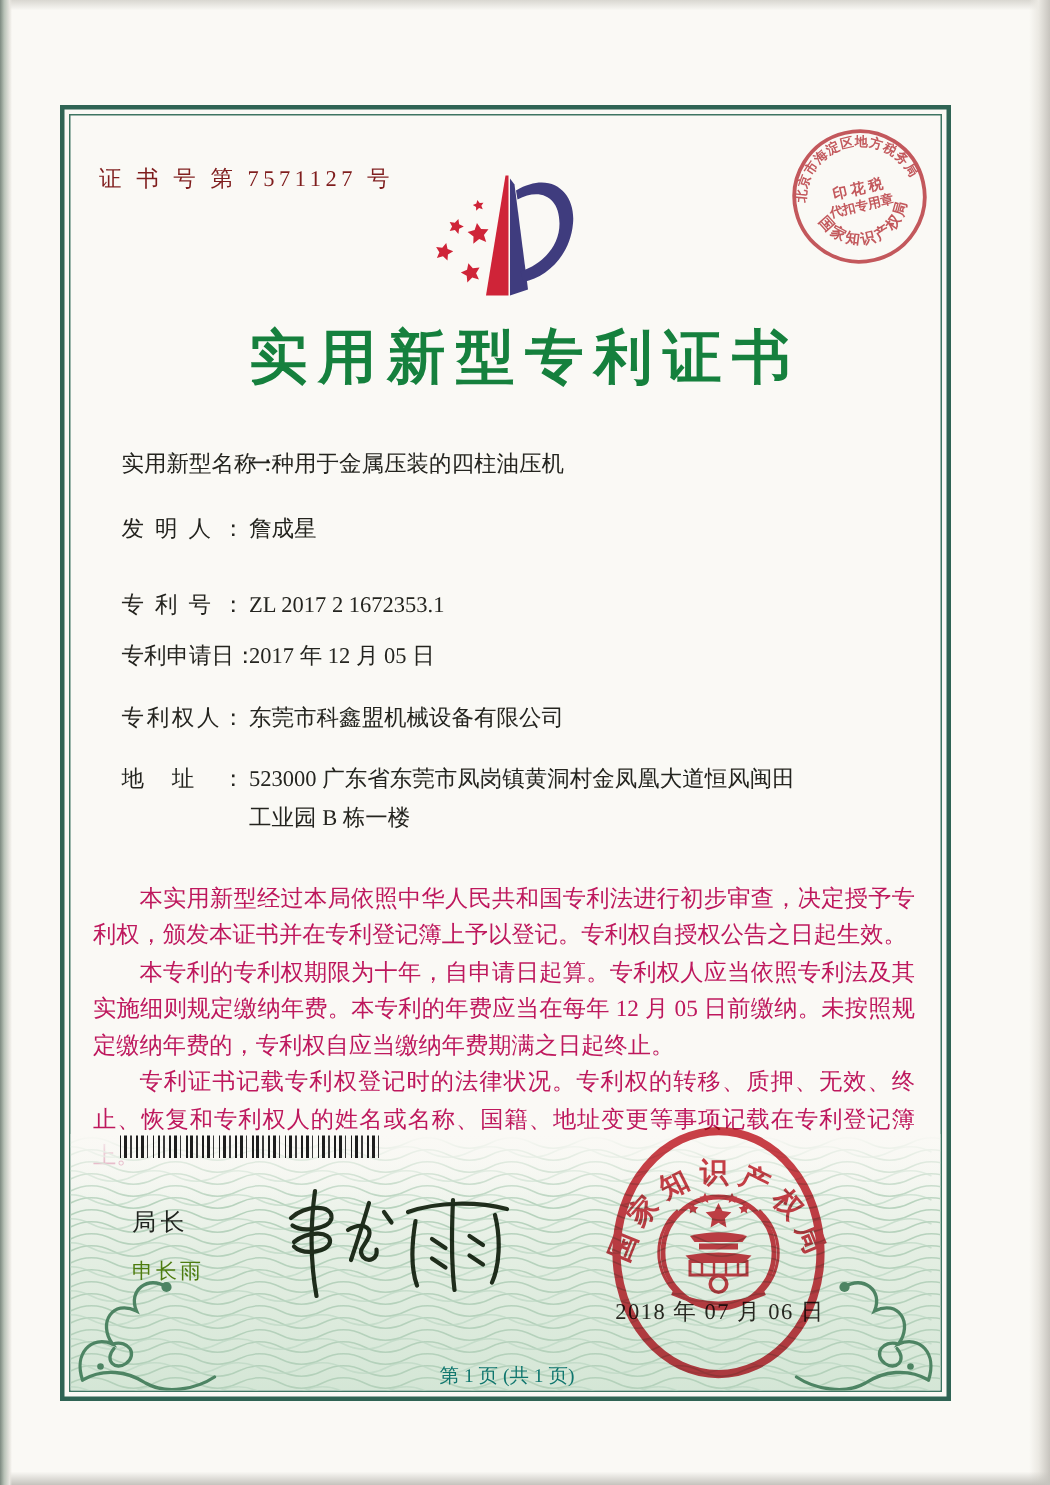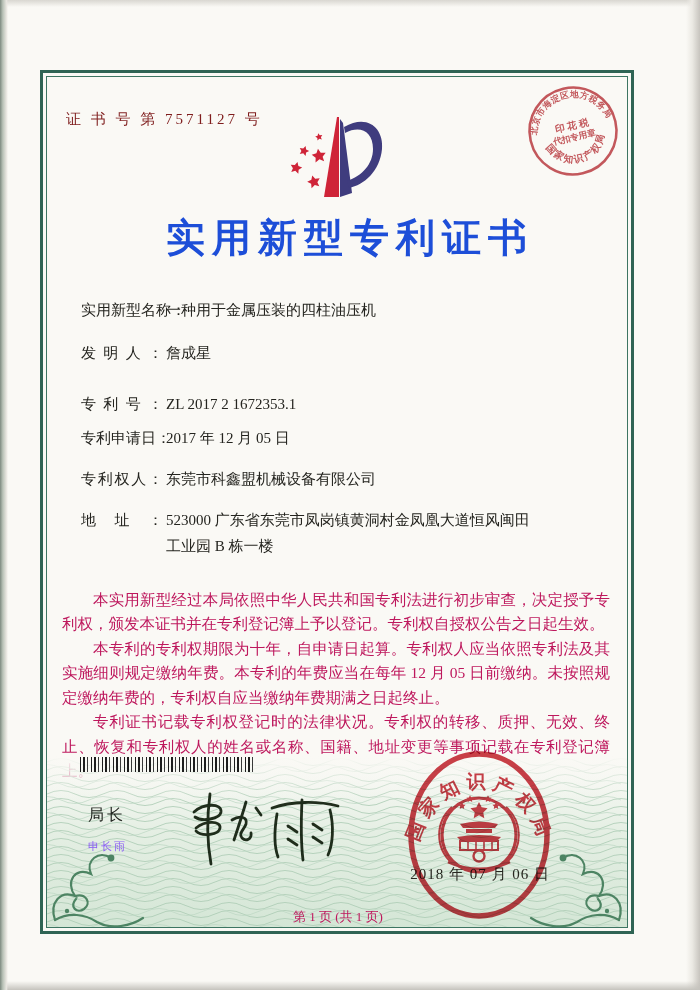--- a/index.html
+++ b/index.html
@@ -16,39 +16,39 @@
     background:linear-gradient(180deg,#d9d7d1,rgba(250,249,245,0));}
   .edge-bottom{left:0;bottom:0;width:100%;height:9px;
     background:linear-gradient(0deg,#c5c3bd,rgba(250,249,245,0));}
   
   .frame-outer{position:absolute;left:40px;top:70px;width:594px;height:864px;
     border:3px solid #2f6454;box-sizing:border-box;}
   .frame-inner{position:absolute;left:46px;top:76px;width:582px;height:852px;
     border:1px solid #3d7562;box-sizing:border-box;}
   .certno{position:absolute;left:66px;top:110px;font-size:15px;letter-spacing:3px;color:#7f1d1d;}
   .title{position:absolute;left:0;top:211px;width:700px;text-align:center;
-    font-size:39px;font-weight:bold;letter-spacing:7px;color:#1d4ed8;}
+    font-size:39px;font-weight:bold;letter-spacing:7px;color:#15803d;}
   .row{position:absolute;left:81px;width:525px;font-size:15px;color:#24241f;line-height:1.35;}
   .lbl{display:inline-block;width:82px;white-space:nowrap;vertical-align:top;
     text-align:justify;text-align-last:justify;}
   .val{margin-left:3px;}
   .val2{display:block;margin-left:85px;margin-top:6px;}
   .row-flex{display:flex;justify-content:space-between;width:482px;}
   .paras{position:absolute;left:62px;top:588px;width:548px;font-size:15.5px;
     line-height:1.58;color:#be185d;text-align:justify;}
   .paras p{margin:0;text-indent:2em;}
   .barcode{position:absolute;left:80px;top:757px;width:173px;height:15px;
     background:repeating-linear-gradient(90deg,#1d1d1d 0 1px,rgba(0,0,0,0) 1px 3px,
       #1d1d1d 3px 5px,rgba(0,0,0,0) 5px 7px,#3a3a3a 7px 8px,rgba(0,0,0,0) 8px 11px);}
   .signer-title{position:absolute;left:88px;top:805px;font-size:16px;letter-spacing:3px;color:#20241f;}
-  .signer-name{position:absolute;left:88px;top:839px;font-size:11px;letter-spacing:2px;color:#8b5cf6;text-align:center;}
+  .signer-name{position:absolute;left:88px;top:839px;font-size:14px;letter-spacing:2px;color:#4d7c0f;text-align:center;}
   .seal-date{position:absolute;left:398px;top:865px;width:164px;text-align:center;
     font-size:15px;letter-spacing:1px;color:#2e2b26;mix-blend-mode:multiply;}
   .footer{position:absolute;left:0;top:908px;width:676px;text-align:center;
-    font-size:13px;color:#be185d;}
+    font-size:13px;color:#0f766e;}
   svg{display:block;}
   .blend{mix-blend-mode:multiply;}
 </style>
 </head>
 <body>
 
 <div class="photo">
 
   <div class="frame-outer"></div>
   <div class="frame-inner"></div>

